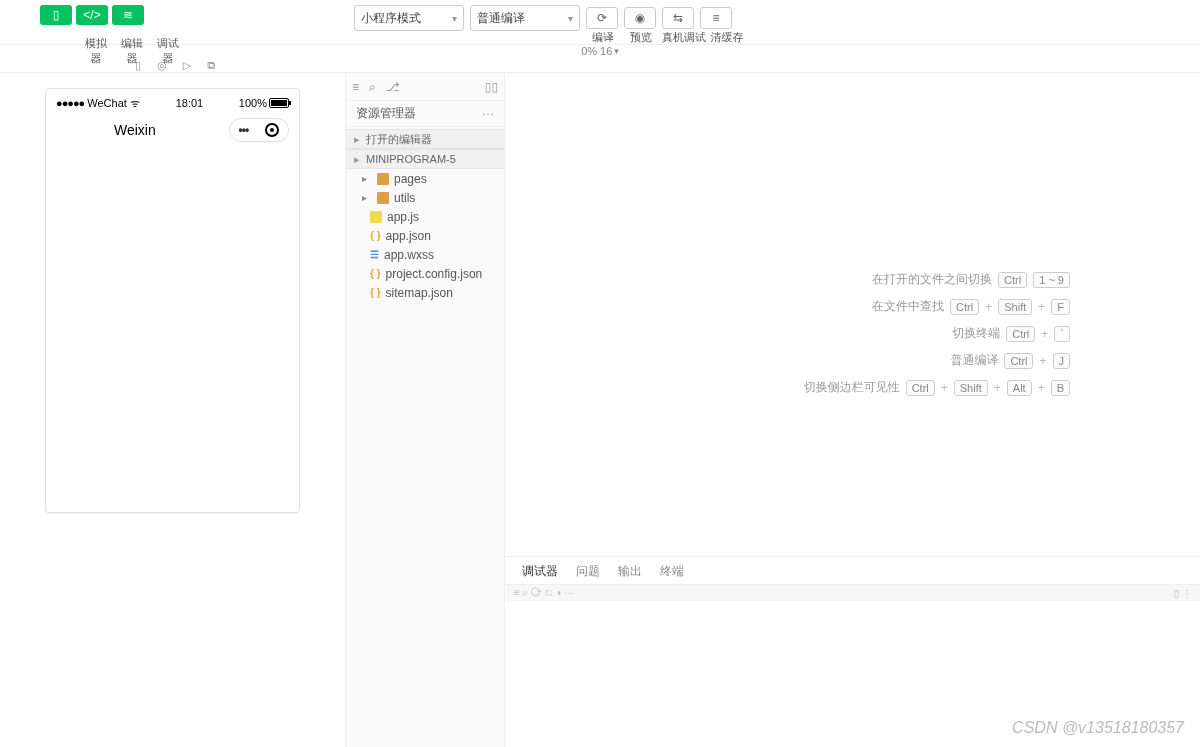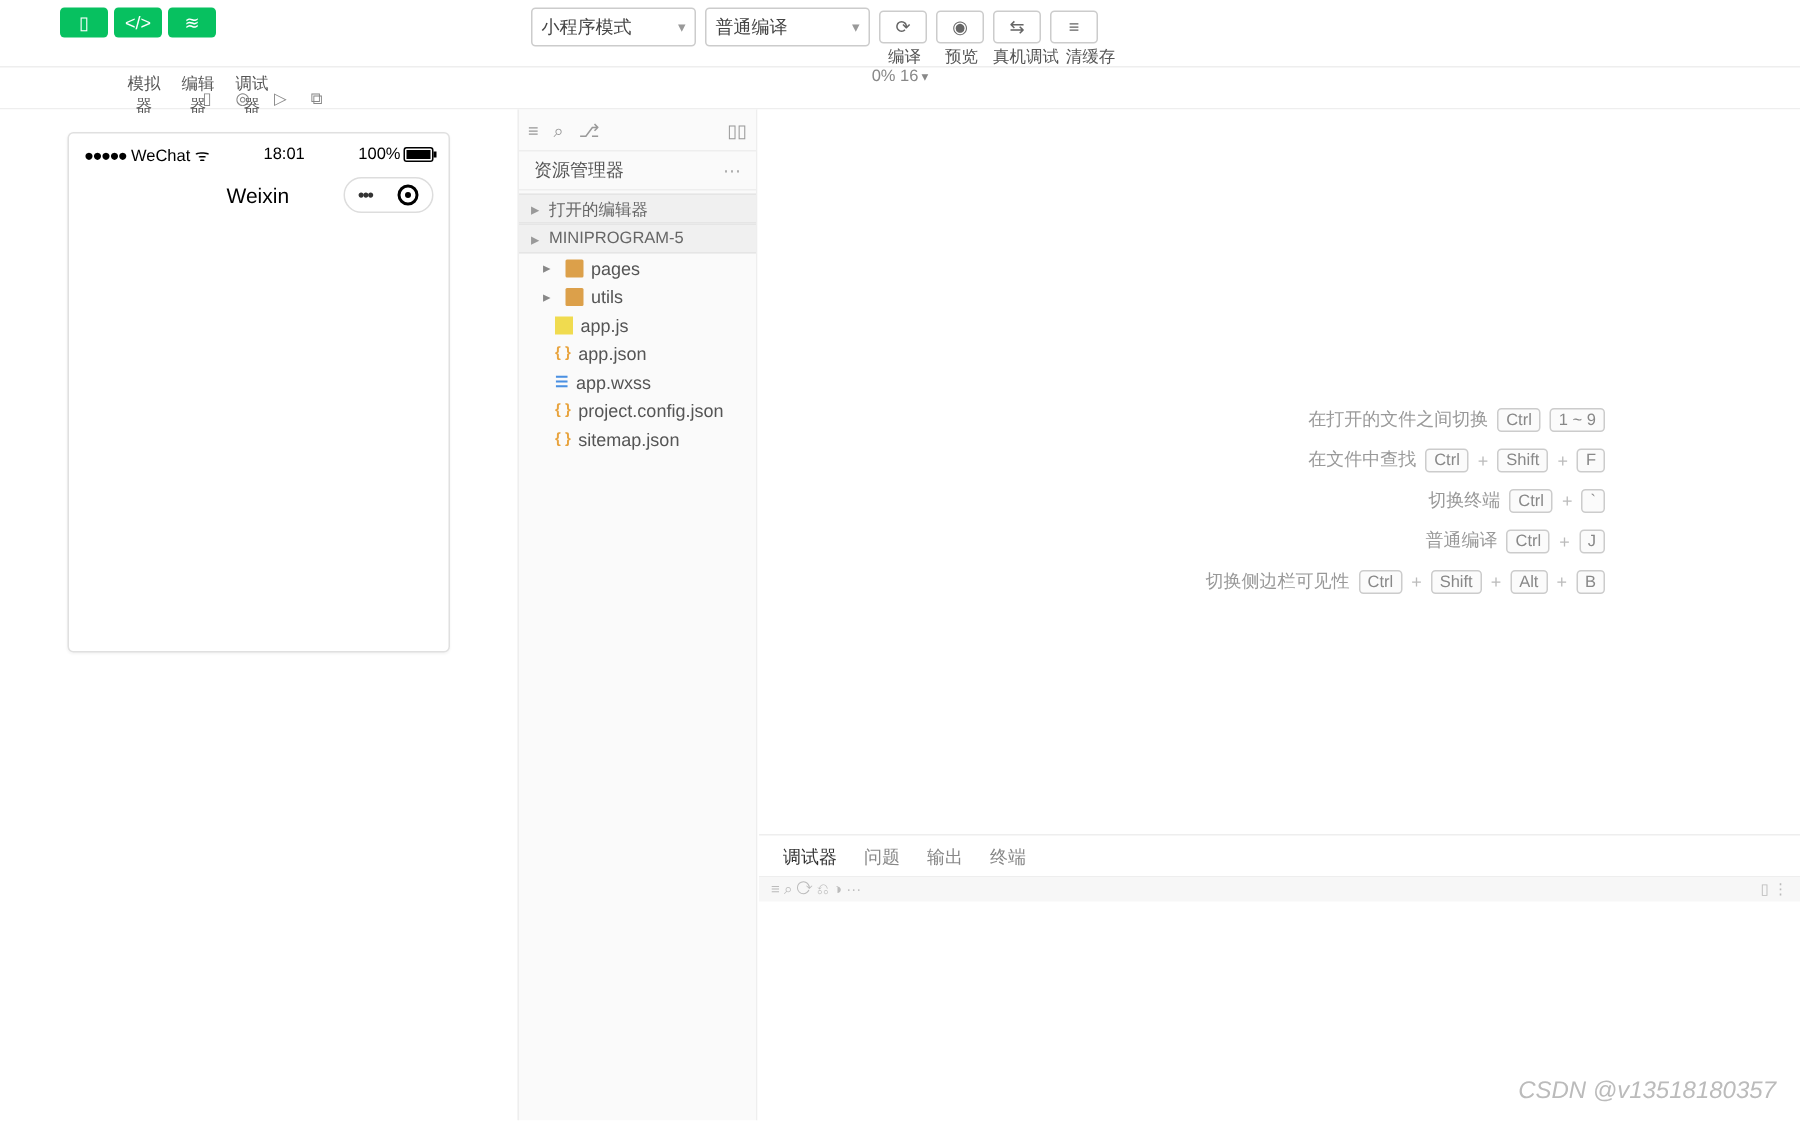--- a/index.html
+++ b/index.html
@@ -1,45 +1,45 @@
 <!DOCTYPE html>
 <html><head>
 <meta charset="utf-8">
 <style>
   * { box-sizing: border-box; margin: 0; padding: 0; }
   body { font-family: "Microsoft YaHei", Arial, sans-serif; font-size: 12px; color: #333; background: #fff; width: 1200px; height: 747px; overflow: hidden; position: relative; }
   
   .topbar { height: 45px; display: flex; align-items: flex-start; padding: 5px 0 0 0; border-bottom: 1px solid #eee; }
   .tool-group { display: flex; gap: 4px; margin-left: 40px; }
   .tool-btn { width: 32px; height: 20px; background: #07c160; border-radius: 3px; display: flex; align-items: center; justify-content: center; color: #fff; cursor: pointer; }
-  .tool-labels { display: flex; gap: 4px; margin-left: 40px; font-size: 11px; color: #555; position: absolute; top: 48px; }
+  .tool-labels { display: flex; gap: 4px; margin-left: 40px; font-size: 11px; color: #555; position: absolute; top: 36px; }
   .tool-labels span { width: 32px; text-align: center; }
   .center-controls { display: flex; align-items: center; gap: 6px; margin-left: 210px; }
   .dropdown { height: 22px; min-width: 110px; border: 1px solid #ccc; border-radius: 3px; background: #fff; display: flex; align-items: center; justify-content: space-between; padding: 12px 6px; font-size: 12px; color: #444; cursor: pointer; }
   .dropdown .chev { color: #999; font-size: 10px; }
   .icon-btn { width: 32px; height: 22px; border: 1px solid #ccc; border-radius: 3px; background: #fff; display: flex; align-items: center; justify-content: center; color: #666; cursor: pointer; }
   .icon-labels { position: absolute; top: 30px; left: 584px; display: flex; font-size: 11px; color: #555; }
   .icon-labels span { width: 38px; text-align: center; }
   
   .subbar { height: 28px; display: flex; align-items: center; justify-content: space-between; padding: 0 6px; border-bottom: 1px solid #eee; font-size: 11px; color: #888; flex-direction: column; }
   .subbar-left { display: flex; align-items: center; gap: 2px; }
   .subbar-right { display: flex; align-items: center; gap: 16px; margin-right: 850px; color: #888; }
   .subbar-right .ic { cursor: pointer; }
   
   .main { display: flex; height: calc(100% - 73px); }
   .sim-pane { width: 345px; display: flex; flex-direction: column; align-items: center; background: #fff; }
-  .sim-frame { width: 255px; height: 347px; border: 1px solid #e0e0e0; border-radius: 4px; margin-top: 15px; background: #fff; box-shadow: 0 1px 2px rgba(0,0,0,0.05); position: relative; }
+  .sim-frame { width: 255px; height: 425px; border: 1px solid #e0e0e0; border-radius: 4px; margin-top: 15px; background: #fff; box-shadow: 0 1px 2px rgba(0,0,0,0.05); position: relative; }
   .sim-status { display: flex; justify-content: space-between; align-items: center; padding: 6px 10px 2px 10px; font-size: 11px; color: #000; }
   .sim-status .sig { letter-spacing: -1px; font-weight: bold; }
   .battery { display: inline-flex; align-items: center; gap: 2px; }
   .battery .bat { width: 20px; height: 10px; border: 1px solid #000; border-radius: 2px; position: relative; }
   .battery .bat::after { content: ""; position: absolute; right: -3px; top: 2px; width: 2px; height: 4px; background: #000; }
   .battery .fill { position: absolute; left: 1px; top: 1px; bottom: 1px; right: 1px; background: #000; }
   .sim-title { display: flex; justify-content: space-between; align-items: center; padding: 6px 10px; }
-  .sim-title .name { font-size: 14px; color: #000; margin-left: 95px; }
+  .sim-title .name { font-size: 14px; color: #000; margin-left: 58px; }
   .capsule { width: 60px; height: 24px; border: 1px solid #ddd; border-radius: 14px; display: flex; align-items: center; justify-content: space-around; }
   .capsule .dots { font-weight: bold; letter-spacing: -1px; }
   .capsule .ring { width: 14px; height: 14px; border-radius: 50%; border: 2px solid #000; position: relative; }
   .capsule .ring::after { content: ""; position: absolute; left: 3px; top: 3px; width: 4px; height: 4px; background:#000; border-radius:50%; }
   
   .explorer { width: 160px; background: #fafafa; border-left: 1px solid #eee; border-right: 1px solid #eee; display: flex; flex-direction: column; }
   .exp-toolbar { height: 28px; display: flex; align-items: center; justify-content: space-between; padding: 0 6px; color: #999; border-bottom: 1px solid #eee; }
   .exp-toolbar .l { display: flex; gap: 10px; }
   .exp-toolbar .r { cursor: pointer; }
   .exp-title { height: 26px; display: flex; align-items: center; justify-content: space-between; padding: 0 10px; font-size: 12px; color: #555; border-bottom: 1px solid #eee; }

